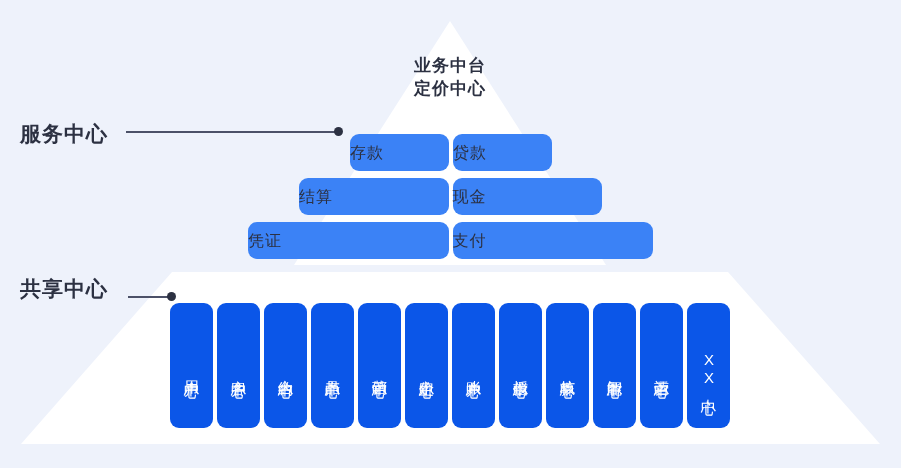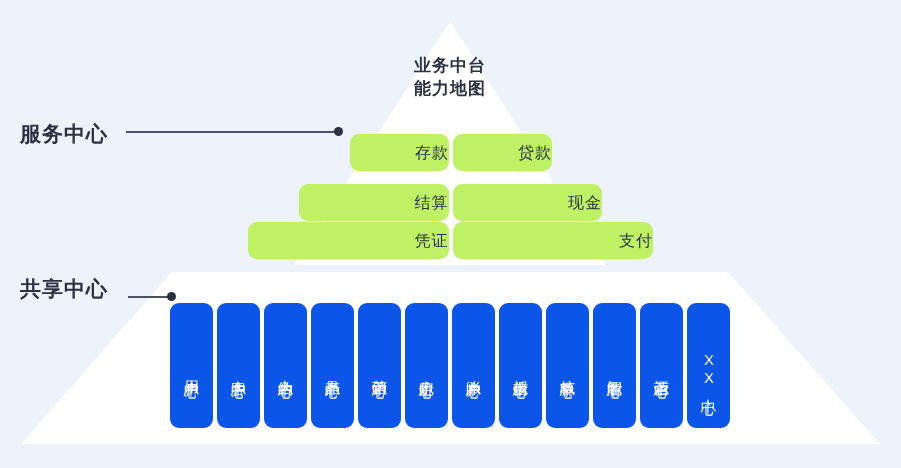--- a/index.html
+++ b/index.html
@@ -91,29 +91,29 @@
 
   
   .chip-row {
     position: absolute;
     display: flex;
     justify-content: center;
     gap: 4px;
     height: 37px;
   }
   #chip-row-1 { left: 350px; top: 134px; width: 202px; }
-  #chip-row-2 { left: 299px; top: 184px; width: 303px; }
+  #chip-row-2 { left: 299px; top: 178px; width: 303px; }
   #chip-row-3 { left: 248px; top: 222px; width: 405px; }
 
   .chip {
-    background: #bef264;
+    background: #3b82f6;
     border-radius: 9px;
     height: 37px;
     line-height: 37px;
-    text-align: right;
+    text-align: left;
     font-size: 16px;
     color: #2c3142;
     letter-spacing: 1px;
     flex: 1 1 0;
   }
 
   
   #center-cards {
     position: absolute;
     left: 170px;
@@ -142,21 +142,21 @@
 </style>
 </head>
 <body>
 
 <div id="stage">
 
   <div class="pyramid-layer" id="band-upper"></div>
   <div class="pyramid-layer" id="band-lower"></div>
 
   <div id="map-title">业务中台
-能力地图</div>
+定价中心</div>
 
   <div class="side-label" id="label-service">服务中心</div>
   <div class="connector-line" id="connector-service-line"></div>
   <div class="connector-dot" id="connector-service-dot"></div>
 
   <div class="side-label" id="label-shared">共享中心</div>
   <div class="connector-line" id="connector-shared-line"></div>
   <div class="connector-dot" id="connector-shared-dot"></div>
 
   <div class="chip-row" id="chip-row-1">

